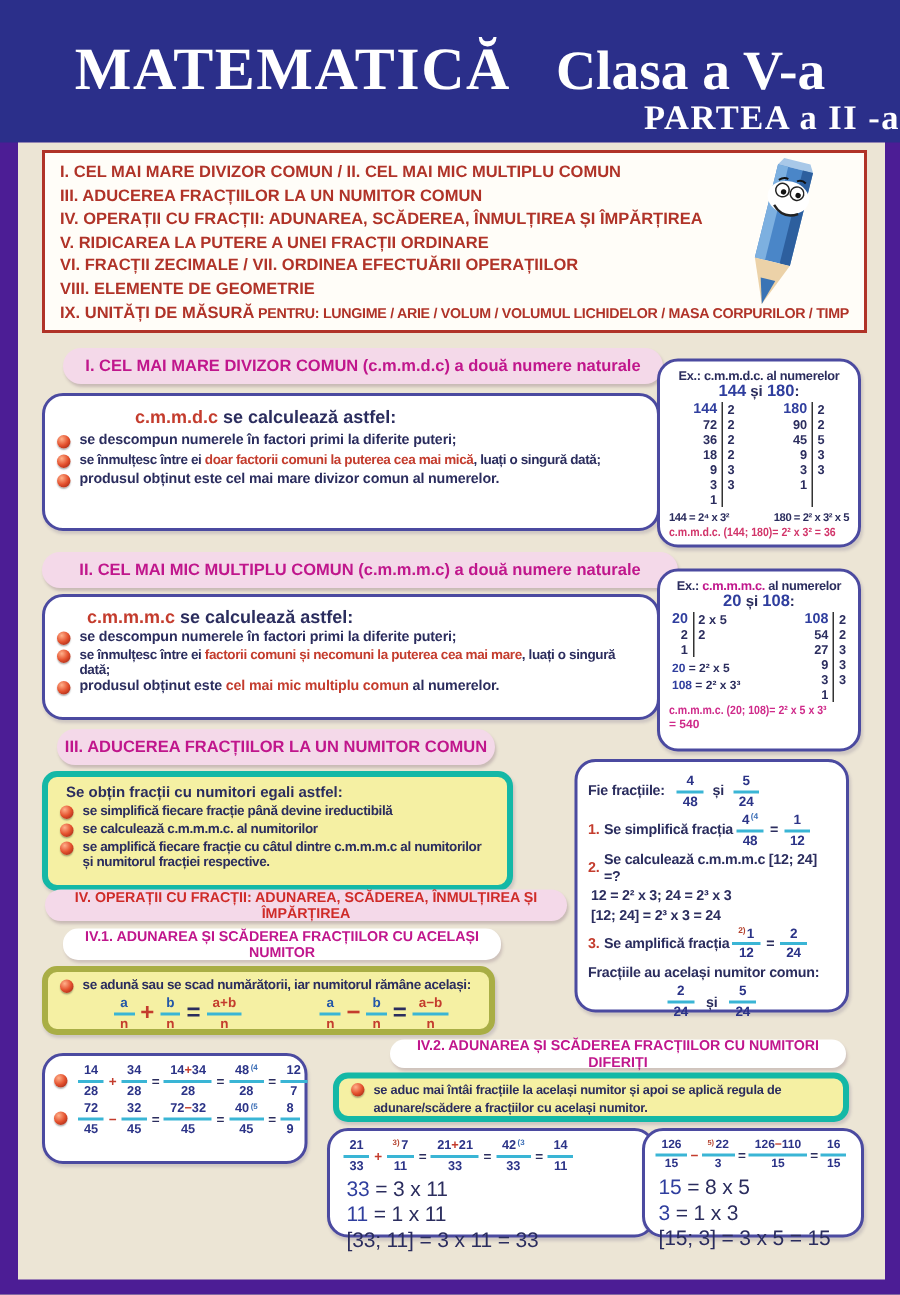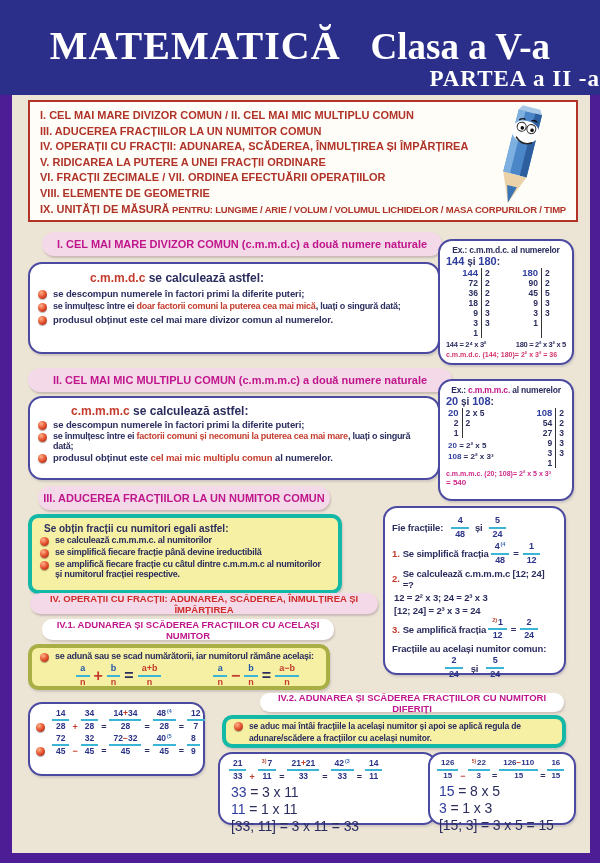--- a/index.html
+++ b/index.html
@@ -33,41 +33,41 @@
 .fr .nu{display:block;border-bottom:2px solid #3ab5d5;padding:0 4px 1px;white-space:nowrap}
 .fr .de{display:block;padding:1px 4px 0;white-space:nowrap}
 .psup{font-size:0.62em;position:relative;top:-0.5em;color:#3a6db5;margin-left:1px}
 .lsup{font-size:0.62em;position:relative;top:-0.5em;color:#b5432f;margin-right:1px}
 .op{font-weight:bold;margin:0 2px;color:#2b2d5e}
 .op.red{color:#c43c2d}
 .fblue{color:#2457a8}
 .fred{color:#c43c2d}
 .exbox{padding:4px 6px;font-weight:bold;color:#2b2d5e}
 .ex-title{font-size:8.5px;text-align:center;letter-spacing:-0.2px;white-space:nowrap}
-.ex-sub{font-size:10px;}
+.ex-sub{font-size:10px;text-align:center}
 .ex-sub .bt{font-size:11px}
 .tabs-row{display:flex;justify-content:space-around;margin-top:1px}
 .factab{display:flex;font-size:8.5px;line-height:10px}
 .factab .vals{text-align:right;padding-right:3px}
 .factab .divs{border-left:1.5px solid #333;padding-left:3px;white-space:nowrap}
 .factab .vals div,.factab .divs div{min-height:10px}
 .factab .vals div:first-child{color:#2f3e9e;font-size:9.5px}
 .ex-res{display:flex;justify-content:space-between;font-size:7.5px;letter-spacing:-0.3px;margin-top:2px;white-space:nowrap}
 .ex-final{font-size:8px;color:#d2356a;margin-top:1px;font-weight:bold}
 .squeeze{transform:scaleX(.88);transform-origin:left center;white-space:nowrap;display:inline-block}
 .steps{padding:6px 7px;font-weight:bold;color:#2b2d5e;font-size:9.5px;letter-spacing:-0.15px}
 .srow{display:flex;align-items:center;margin:2px 0}
 .srow.c{justify-content:center}
 .steps .fr{font-size:9px}
 .stno{color:#c43c2d;margin-right:3px}
 .formulas{display:flex;align-items:center;margin-left:34px;margin-top:2px}
 .fgroup{display:flex;align-items:center;margin-right:48px}
 .fgroup .fr{font-size:9px}
 .fxbox{padding:3px 6px}
-.fx{display:flex;align-items:flex-end;font-weight:bold;margin:2px 0}
+.fx{display:flex;align-items:center;font-weight:bold;margin:2px 0}
 .fx .fr{font-size:8.5px;margin:0 1px}
 .fx .op{font-size:9px;margin:0 2px}
 .exline{font-size:14px;font-weight:normal;color:#2b2d5e;margin:1px 0 0 3px;letter-spacing:-0.1px}
 </style>
 </head>
 <body>
 
 <div class="page">
 
   <div class="band">
@@ -170,21 +170,21 @@
       </div>
       <div class="ex-res nt">
           <span>144 = 2⁴ x 3²</span>
           <span>180 = 2² x 3² x 5</span>
         </div>
       <div class="ex-final"><span class="squeeze">c.m.m.d.c. (144; 180)= 2² x 3² = 36</span></div>
     </div>
 
     <div class="ph" style="left:16px;top:273px;width:424px;height:24px;font-size:11px">II. CEL MAI MIC MULTIPLU COMUN (c.m.m.m.c) a două numere naturale</div>
     <div class="rbox" style="left:16px;top:301px;width:412px;height:84px;padding:4px 8px">
-      <div class="lead" style="margin-left:33px;margin-bottom:1px"><span class="rt">c.m.m.m.c</span><span> se calculează astfel:</span></div>
+      <div class="lead" style="margin-left:20px;margin-bottom:1px"><span class="rt">c.m.m.m.c</span><span> se calculează astfel:</span></div>
       <div class="bullet f95" style="margin:1px 0">
           <span class="dot"></span>
           <span>se descompun numerele în factori primi la diferite puteri;</span>
         </div>
       <div class="bullet f9" style="margin:1px 0">
           <span class="dot"></span>
           <span><span>se înmulțesc între ei </span><span class="rt">factorii comuni și necomuni la puterea cea mai mare</span><span>, luați o singură dată;</span></span>
         </div>
       <div class="bullet f95" style="margin:1px 0">
           <span class="dot"></span>
@@ -232,25 +232,25 @@
         </div>
       </div>
       <div class="ex-final" style="color:#cf2a8a"><span class="squeeze">c.m.m.m.c. (20; 108)= 2² x 5 x 3³</span><br><span>= 540</span></div>
     </div>
 
     <div class="ph" style="left:26px;top:391px;width:292px;height:24px;font-size:11px">III. ADUCEREA FRACȚIILOR LA UN NUMITOR COMUN</div>
     <div class="ybox" style="left:16px;top:419px;width:314px;height:80px;padding:4px 8px">
       <div class="nt" style="font-weight:bold;font-size:10px;margin:1px 0 1px 4px">Se obțin fracții cu numitori egali astfel:</div>
       <div class="bullet f9" style="margin:1px 0">
           <span class="dot"></span>
+          <span>se simplifică fiecare fracție până devine ireductibilă</span>
+        </div>
+      <div class="bullet f9" style="margin:1px 0">
+          <span class="dot"></span>
           <span>se calculează c.m.m.m.c. al numitorilor</span>
-        </div>
-      <div class="bullet f9" style="margin:1px 0">
-          <span class="dot"></span>
-          <span>se simplifică fiecare fracție până devine ireductibilă</span>
         </div>
       <div class="bullet f9" style="margin:1px 0">
           <span class="dot"></span>
           <span>se amplifică fiecare fracție cu câtul dintre c.m.m.m.c al numitorilor și numitorul fracției respective.</span>
         </div>
     </div>
 
     <div class="rbox steps" style="left:371px;top:411px;width:183px;height:169px">
       <div class="srow">
         <span>Fie fracțiile:</span>

